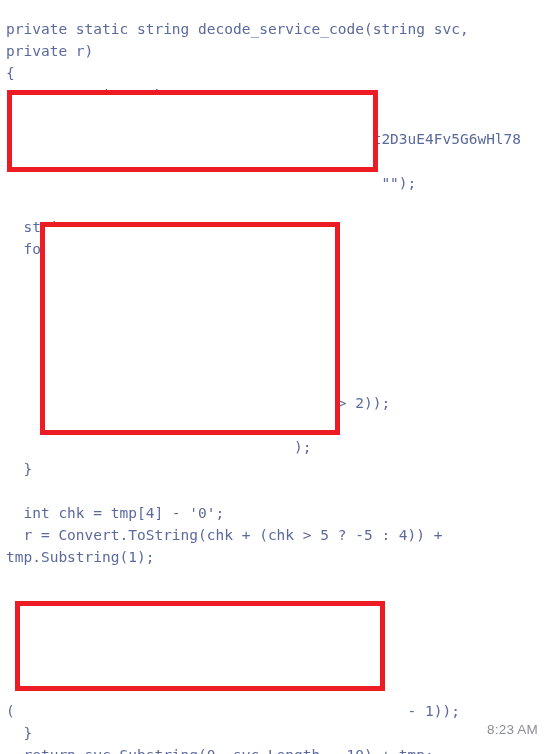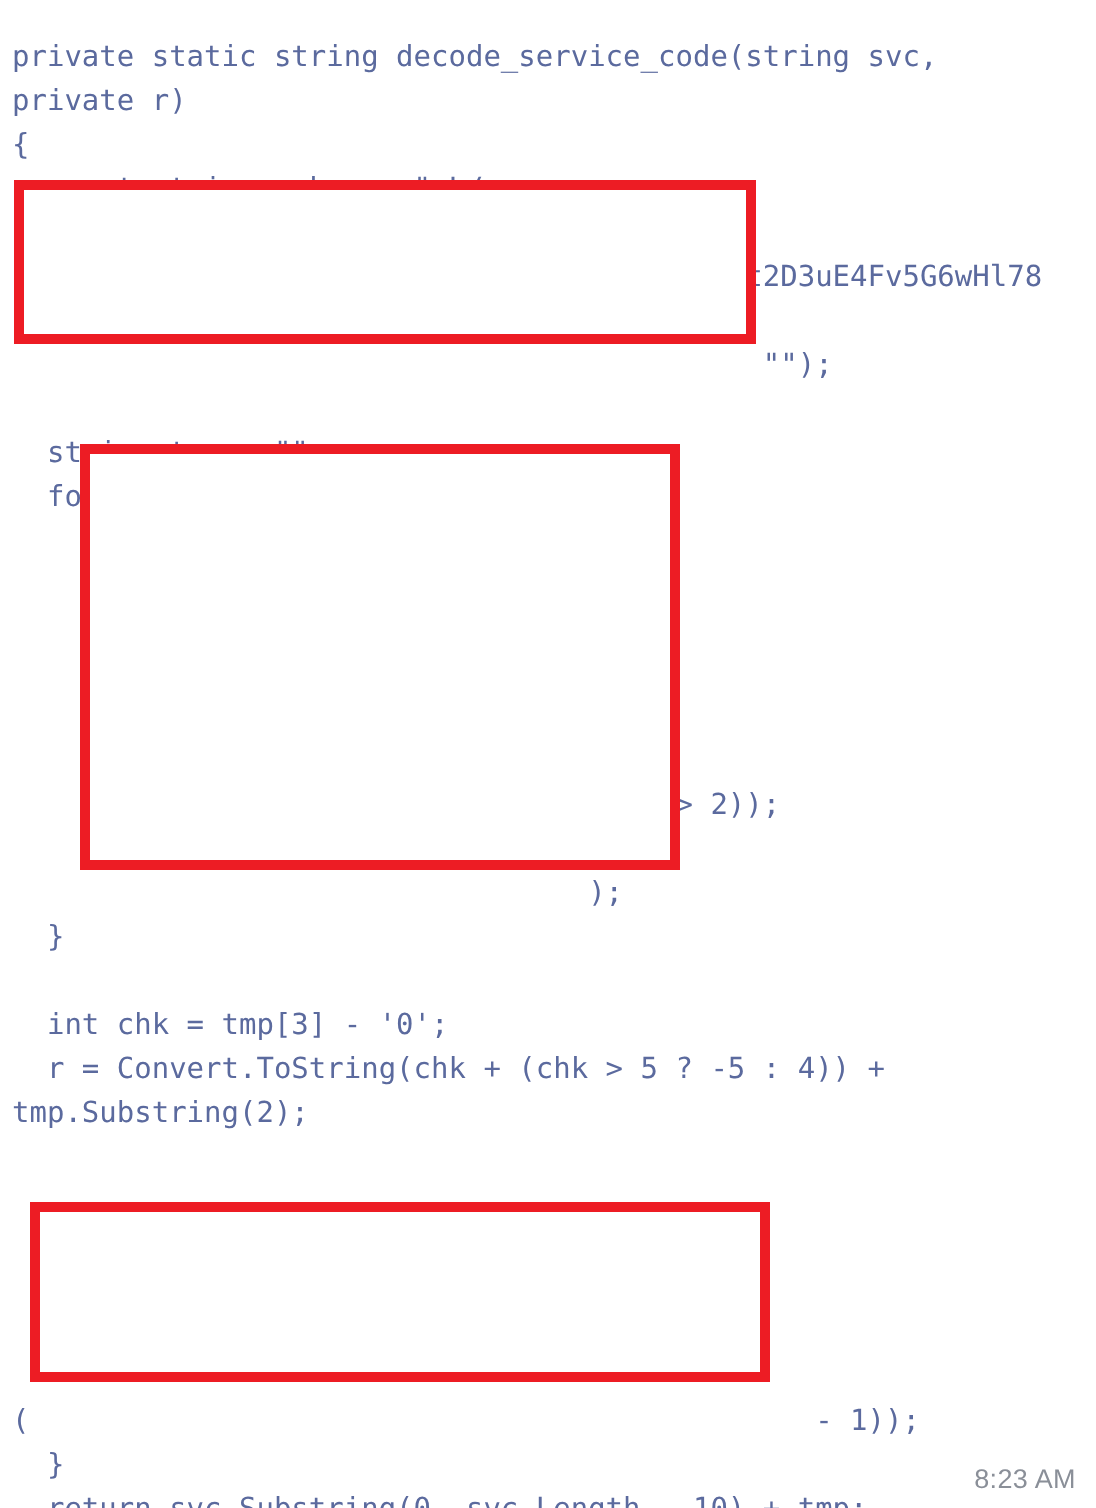--- a/index.html
+++ b/index.html
@@ -67,21 +67,21 @@
   #redaction-3 {
     left: 15px;
     top: 601px;
     width: 370px;
     height: 90px;
   }
 
   #timestamp {
     position: absolute;
     right: 10px;
-    bottom: 7px;
+    bottom: 17px;
     font-family: "Liberation Sans", sans-serif;
     font-size: 13.5px;
     color: #8a8f98;
     letter-spacing: 0.2px;
     text-align: center;
   }
 </style>
 </head>
 <body>
 
@@ -102,23 +102,23 @@
 <span class="code-line"></span>
 <span class="code-line"></span>
 <span class="code-line"></span>
 <span class="code-line"></span>
 <span class="code-line"></span>
 <span class="code-line">                                  (d &gt;&gt; 2));</span>
 <span class="code-line"></span>
 <span class="code-line">                                 );</span>
 <span class="code-line">  }</span>
 <span class="code-line"></span>
-<span class="code-line">  int chk = tmp[3] - '0';</span>
+<span class="code-line">  int chk = tmp[4] - '0';</span>
 <span class="code-line">  r = Convert.ToString(chk + (chk &gt; 5 ? -5 : 4)) +</span>
-<span class="code-line">tmp.Substring(2);</span>
+<span class="code-line">tmp.Substring(1);</span>
 <span class="code-line"></span>
 <span class="code-line"></span>
 <span class="code-line">  tmp = "";</span>
 <span class="code-line"></span>
 <span class="code-line"></span>
 <span class="code-line"></span>
 <span class="code-line">(                                             - 1));</span>
 <span class="code-line">  }</span>
 <span class="code-line">  return svc.Substring(0, svc.Length - 10) + tmp;</span></pre>
 

